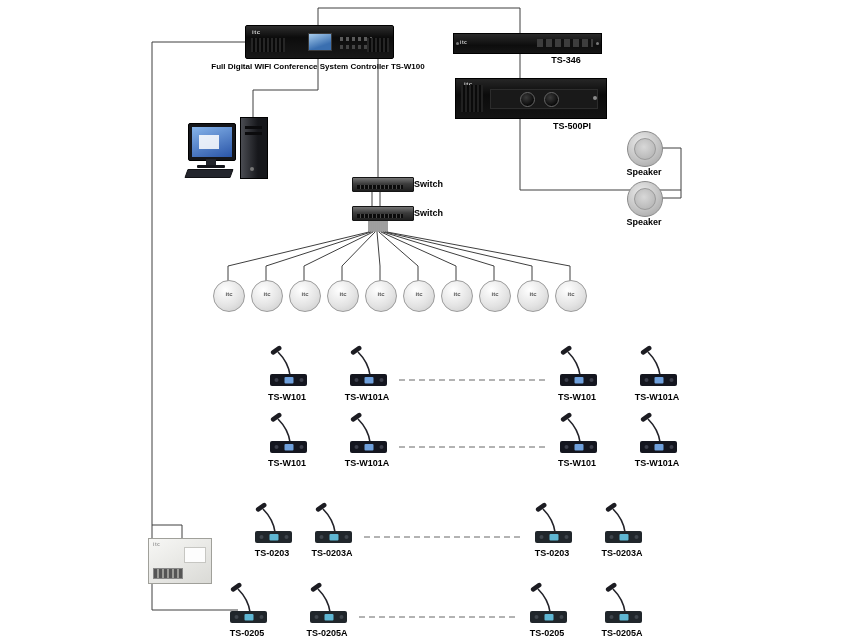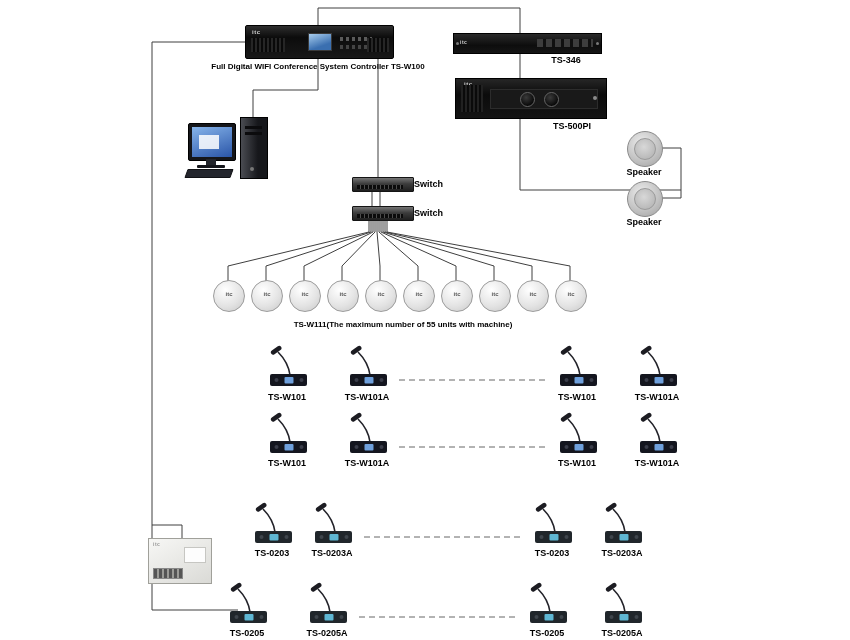--- a/index.html
+++ b/index.html
@@ -229,21 +229,20 @@
     </div>
   <div class="unit" style="left:479px;">
       <span>itc</span>
     </div>
   <div class="unit" style="left:517px;">
       <span>itc</span>
     </div>
   <div class="unit" style="left:555px;">
       <span>itc</span>
     </div>
-  <div class="lbl lbl-sm" style="left:253px;top:320px;width:300px;">TS-W111(The maximum number of 55 units with machine)</div>
 
   <div class="abs mic" style="left:259px;top:345px;"><svg width="56" height="44">
         <use href="#micA"></use>
       </svg></div>
   <div class="lbl" style="left:259px;top:392px;width:56px;">TS-W101</div>
   <div class="abs mic" style="left:339px;top:345px;"><svg width="56" height="44">
         <use href="#micA"></use>
       </svg></div>
   <div class="lbl" style="left:339px;top:392px;width:56px;">TS-W101A</div>
   <div class="abs mic" style="left:549px;top:345px;"><svg width="56" height="44">

